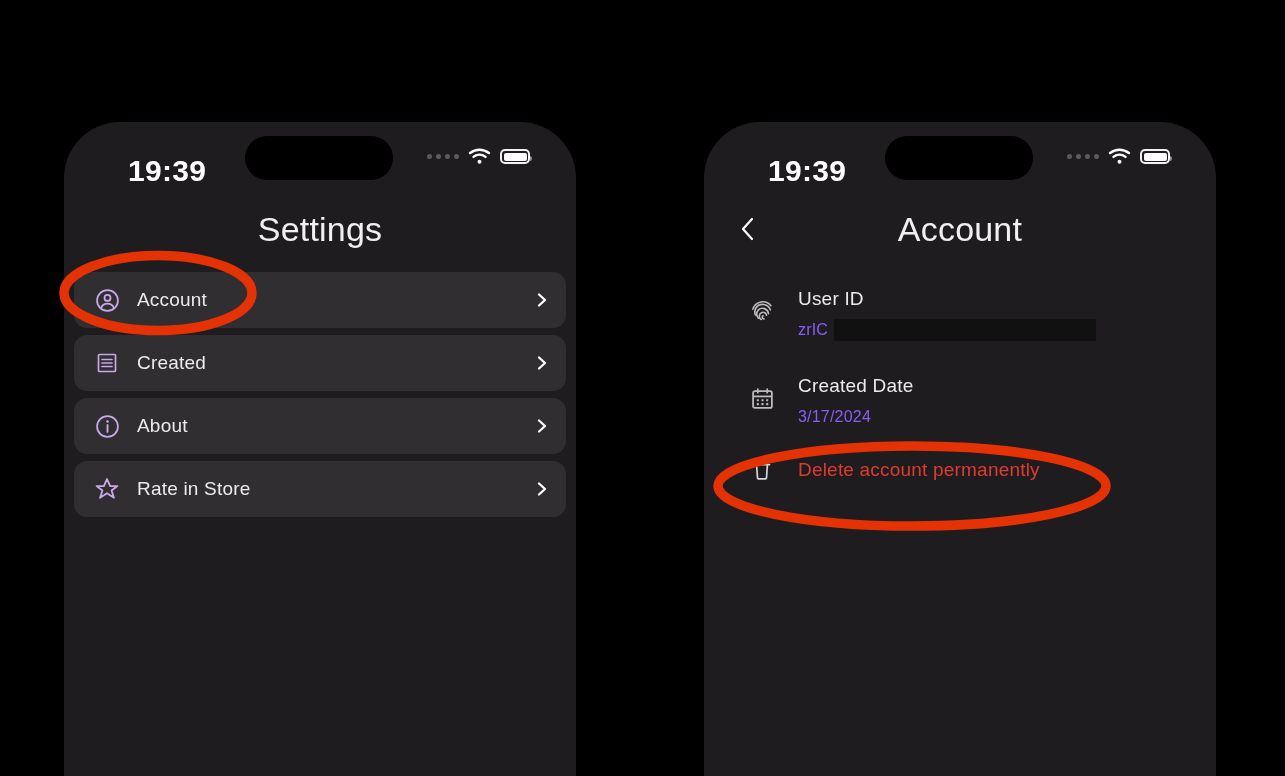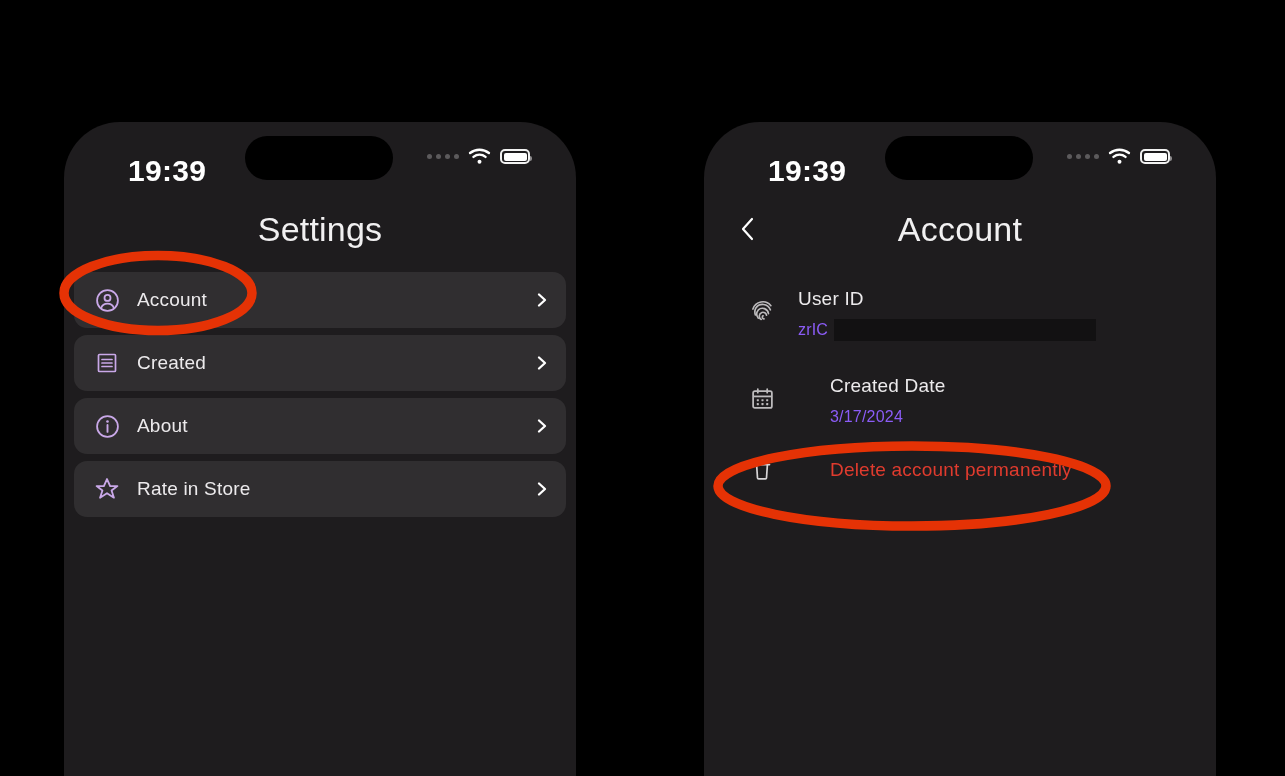--- a/index.html
+++ b/index.html
@@ -74,21 +74,21 @@
     background: #302e30; border-radius: 13px;
     display: flex; align-items: center; padding: 0 16px 0 20px;
   }
   .row-icon { width: 26px; height: 26px; flex: 0 0 26px; display: flex; align-items: center; justify-content: center; }
   .row-label { margin-left: 17px; font-size: 19px; color: #eceaec; letter-spacing: .2px; }
   .row-chev { margin-left: auto; width: 16px; height: 16px; }
 
   
   .detail { padding: 24px 0 0 0; }
   .drow { position: relative; display: flex; align-items: flex-start; padding: 0 0 0 44px; }
-  .drow + .drow { margin-top: 36px; gap: 32px; }
+  .drow + .drow { margin-top: 36px; }
   .drow-icon { width: 28px; height: 28px; flex: 0 0 28px; display: flex; align-items: center; justify-content: center; margin-top: 9px; }
   .drow-body { margin-left: 22px; }
   .drow-title { font-size: 19px; color: #eceaec; letter-spacing: .2px; }
   .drow-sub {
     font-size: 16px; color: #8b5cf6; margin-top: 11px; letter-spacing: .2px;
     position: relative; display: inline-block;
   }
   .redaction {
     position: absolute; left: 36px; top: -2px;
     width: 262px; height: 22px; background: #121112;

